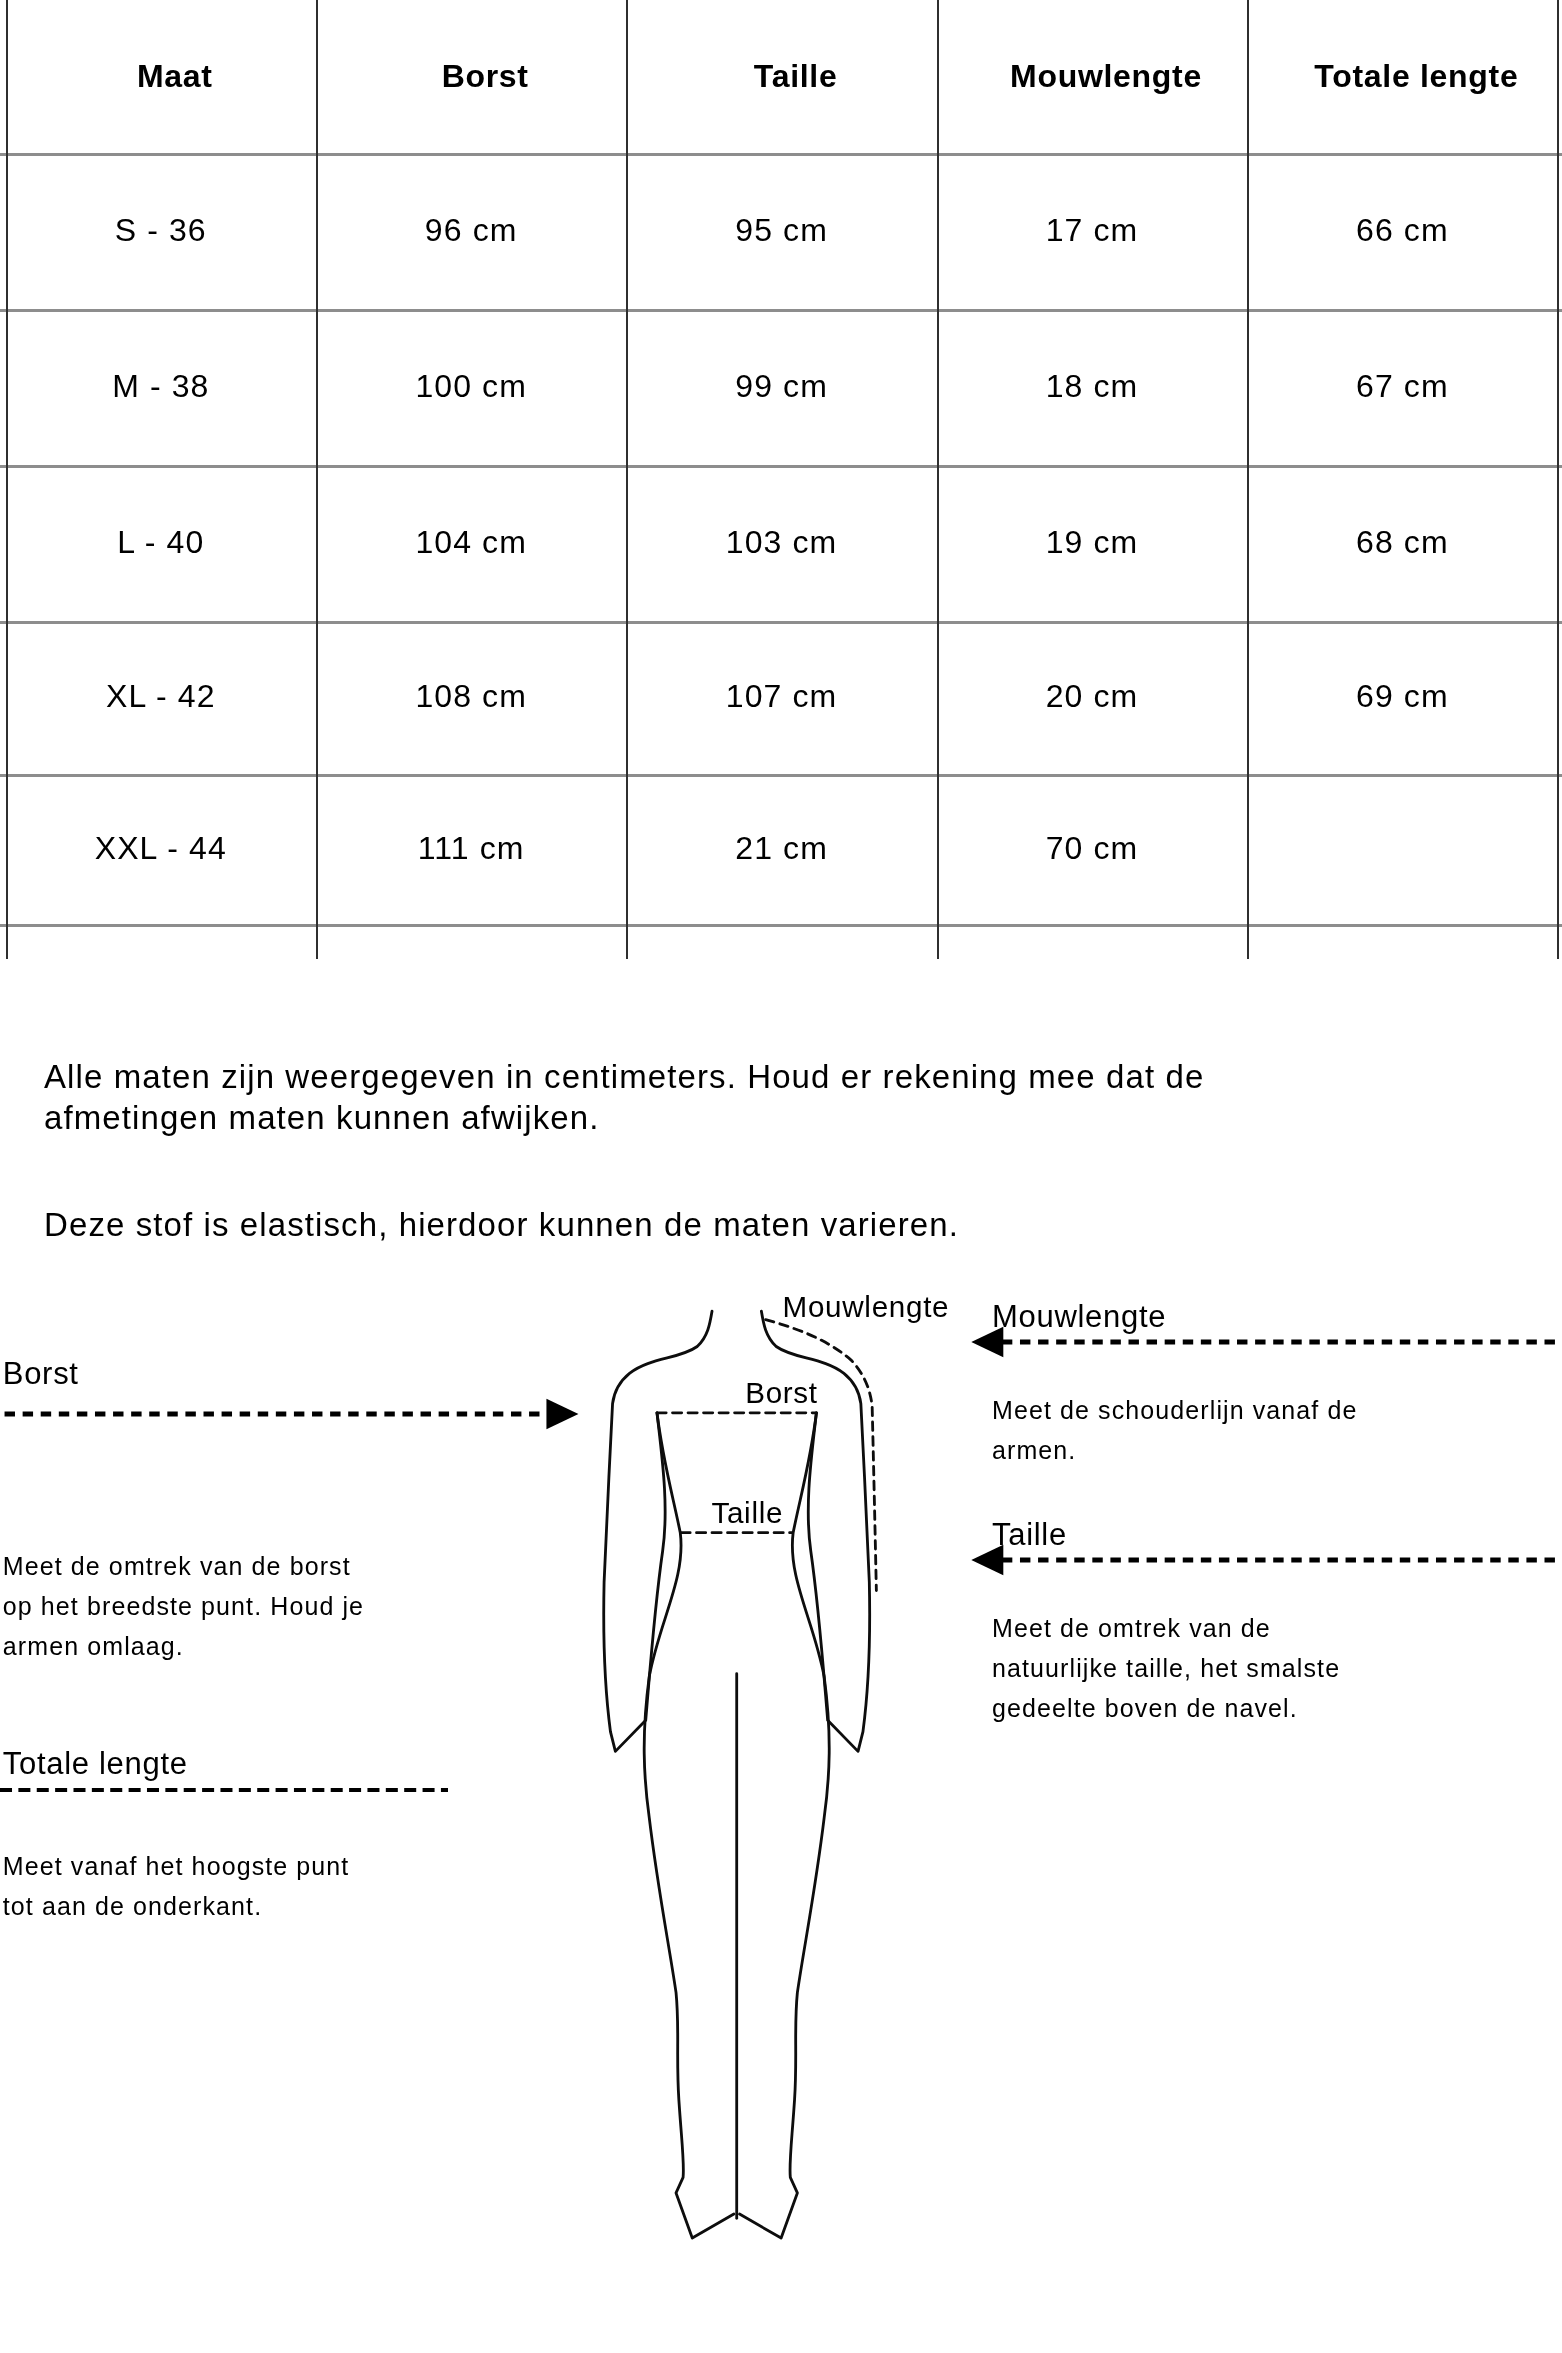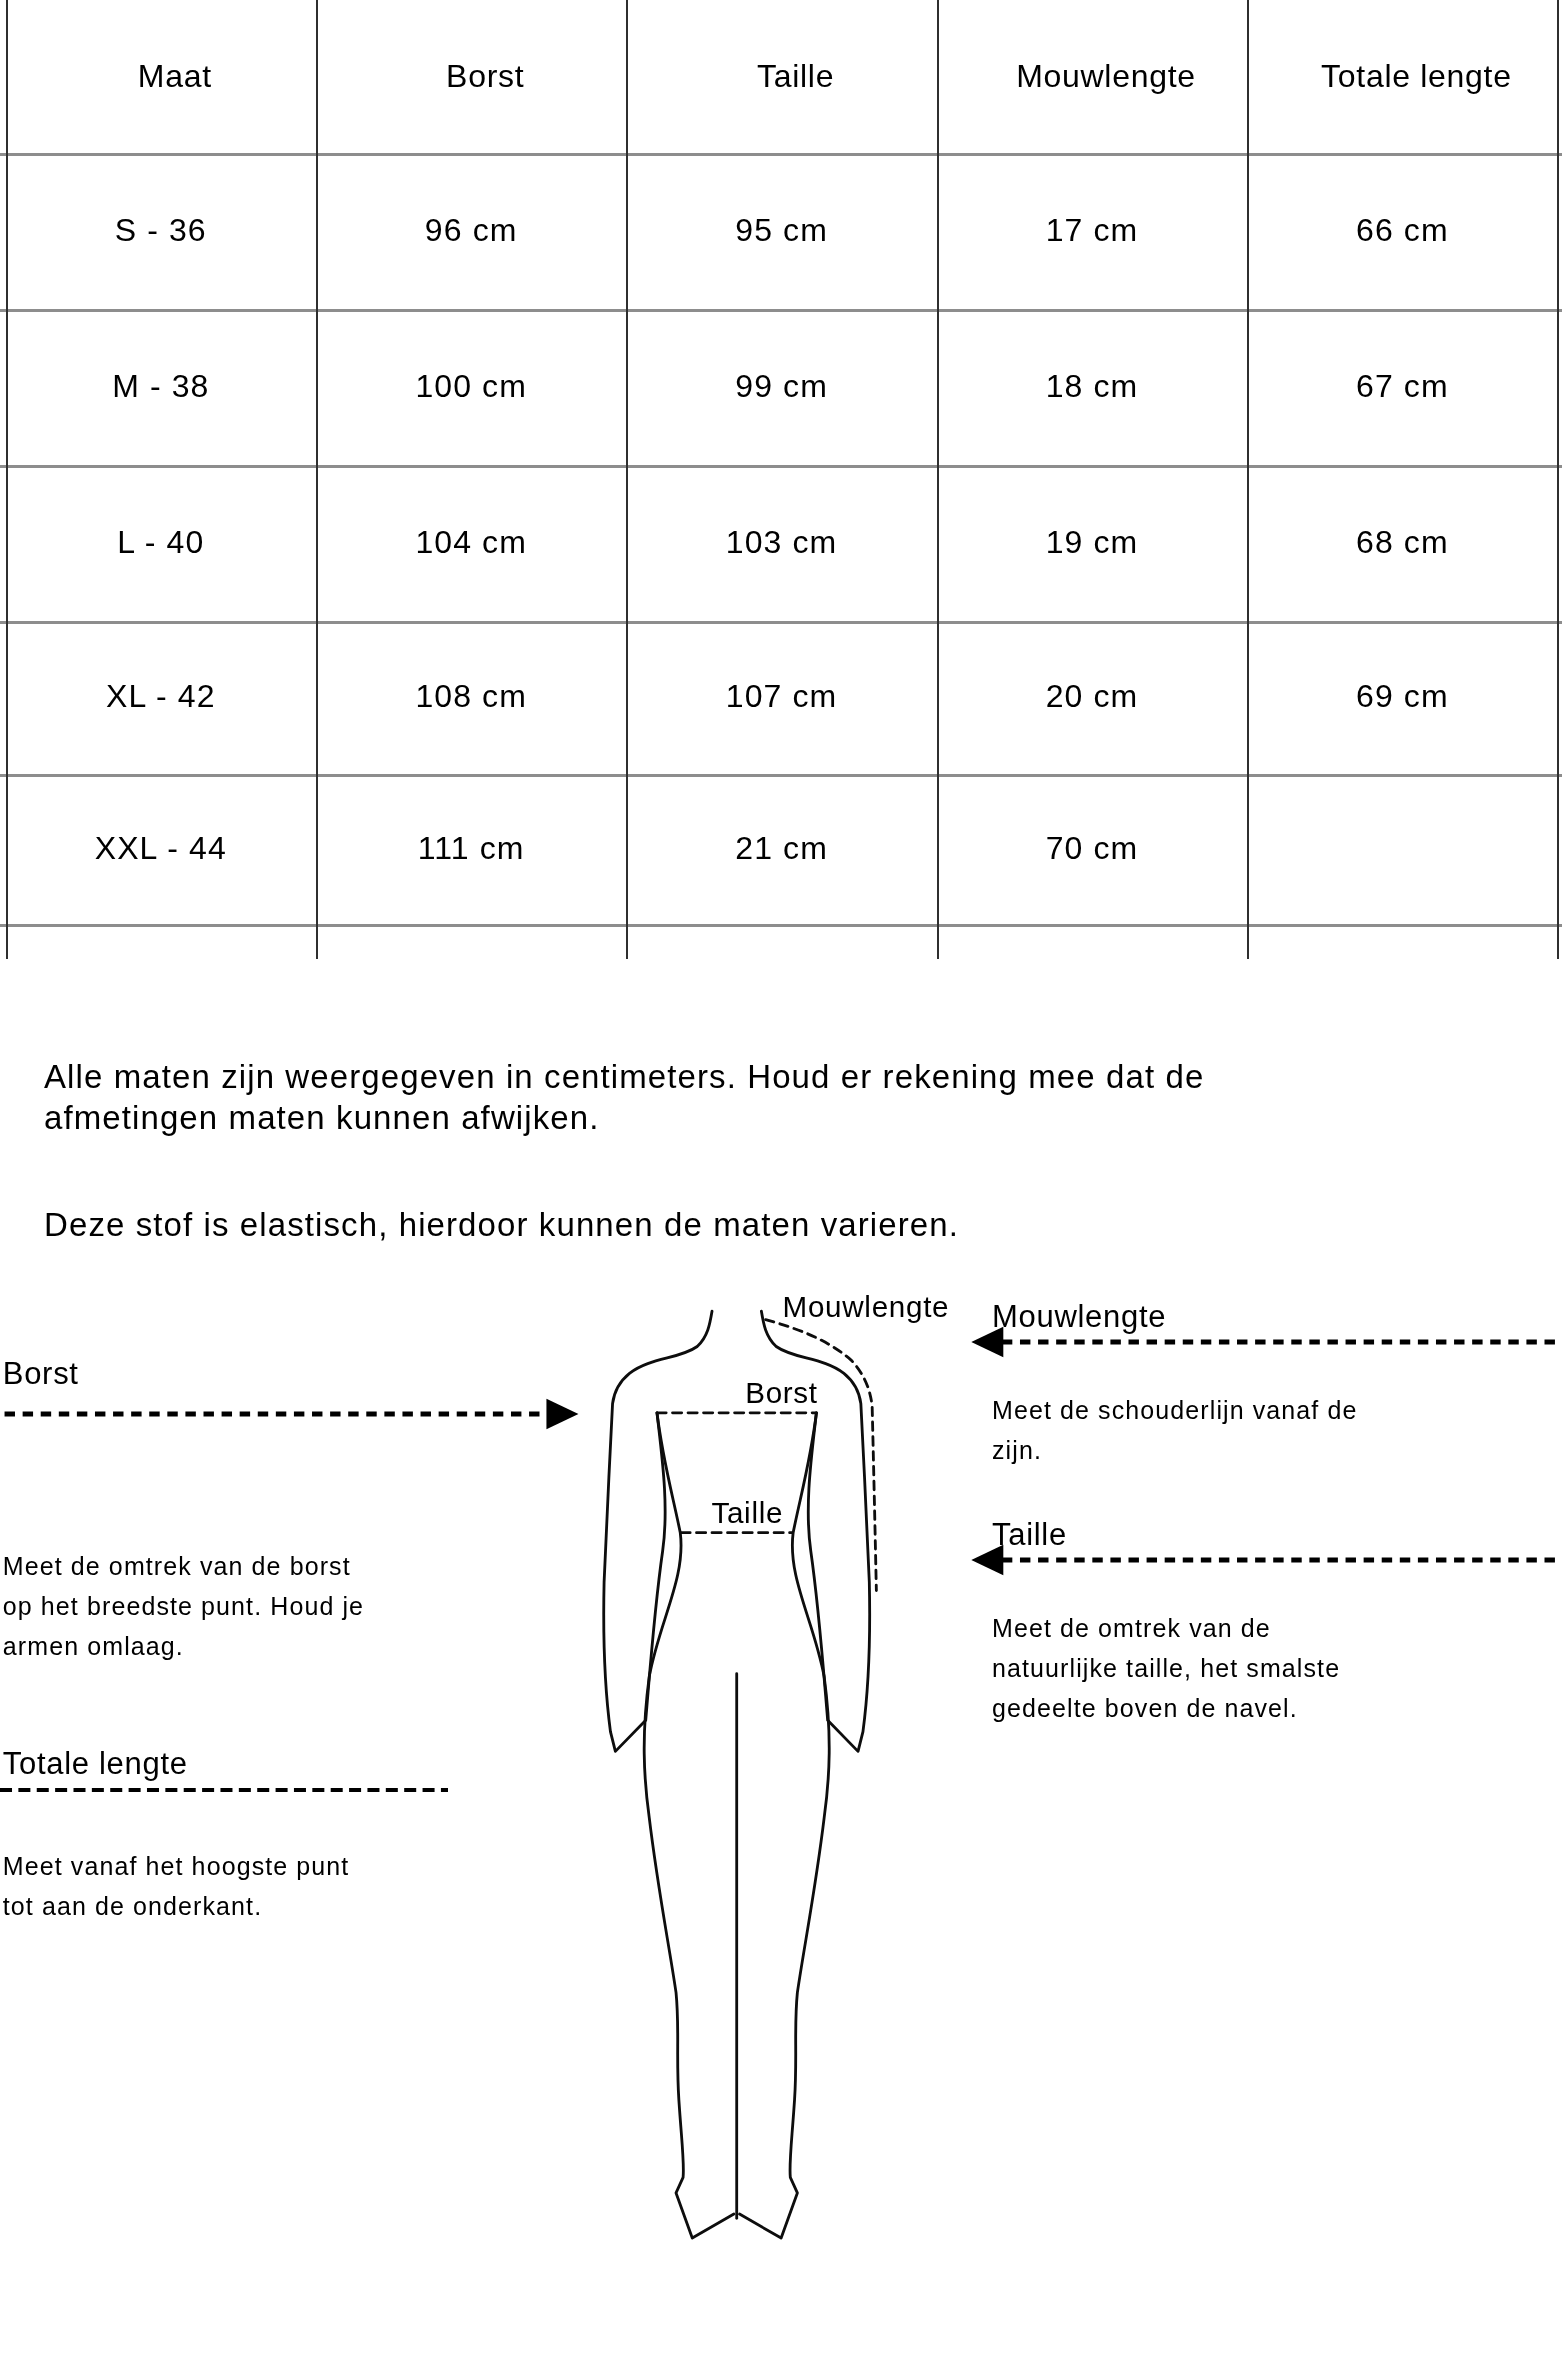--- a/index.html
+++ b/index.html
@@ -17,21 +17,21 @@
   .table-grid{
     position:absolute;left:5.6px;top:0;width:1552px;height:924px;
     display:grid;
     grid-template-columns:repeat(5,1fr);
     grid-template-rows:153px 155px 156px 156px 153px 150px;
   }
   .cell{
     display:flex;align-items:center;justify-content:center;
     font-size:32px;letter-spacing:1.1px;white-space:nowrap;
   }
-  .cell.th{font-weight:400;font-size:32px;letter-spacing:0.7px;padding-left:28px;}
+  .cell.th{font-weight:700;font-size:32px;letter-spacing:0.7px;padding-left:28px;}
   
   .note{
     position:absolute;left:44px;
     font-size:33px;line-height:41px;letter-spacing:1.1px;white-space:nowrap;margin-top:40px;
   }
   
   .guide-label{
     position:absolute;
     font-size:31px;letter-spacing:0.7px;white-space:nowrap;
   }
@@ -128,21 +128,21 @@
     <div>tot aan de onderkant.</div>
   </div>
 
   <div class="guide-label" style="left:992px;top:1299px">Mouwlengte</div>
   <svg class="arrow-svg" style="left:967px;top:1326px" width="595" height="32" viewBox="0 0 843 46">
     <polygon points="0,23 46,1 46,45" fill="#000"></polygon>
     <line x1="44" y1="23" x2="843" y2="23" stroke="#000" stroke-width="7" stroke-dasharray="15 11"></line>
   </svg>
   <div class="guide-text" style="left:992px;top:1370px">
     <div>Meet de schouderlijn vanaf de</div>
-    <div>zijn.</div>
+    <div>armen.</div>
   </div>
 
   <div class="guide-label" style="left:992px;top:1517px">Taille</div>
   <svg class="arrow-svg" style="left:967px;top:1544px" width="595" height="32" viewBox="0 0 843 46">
     <polygon points="0,23 46,1 46,45" fill="#000"></polygon>
     <line x1="44" y1="23" x2="843" y2="23" stroke="#000" stroke-width="7" stroke-dasharray="15 11"></line>
   </svg>
   <div class="guide-text" style="left:992px;top:1588px">
     <div>Meet de omtrek van de</div>
     <div>natuurlijke taille, het smalste</div>

